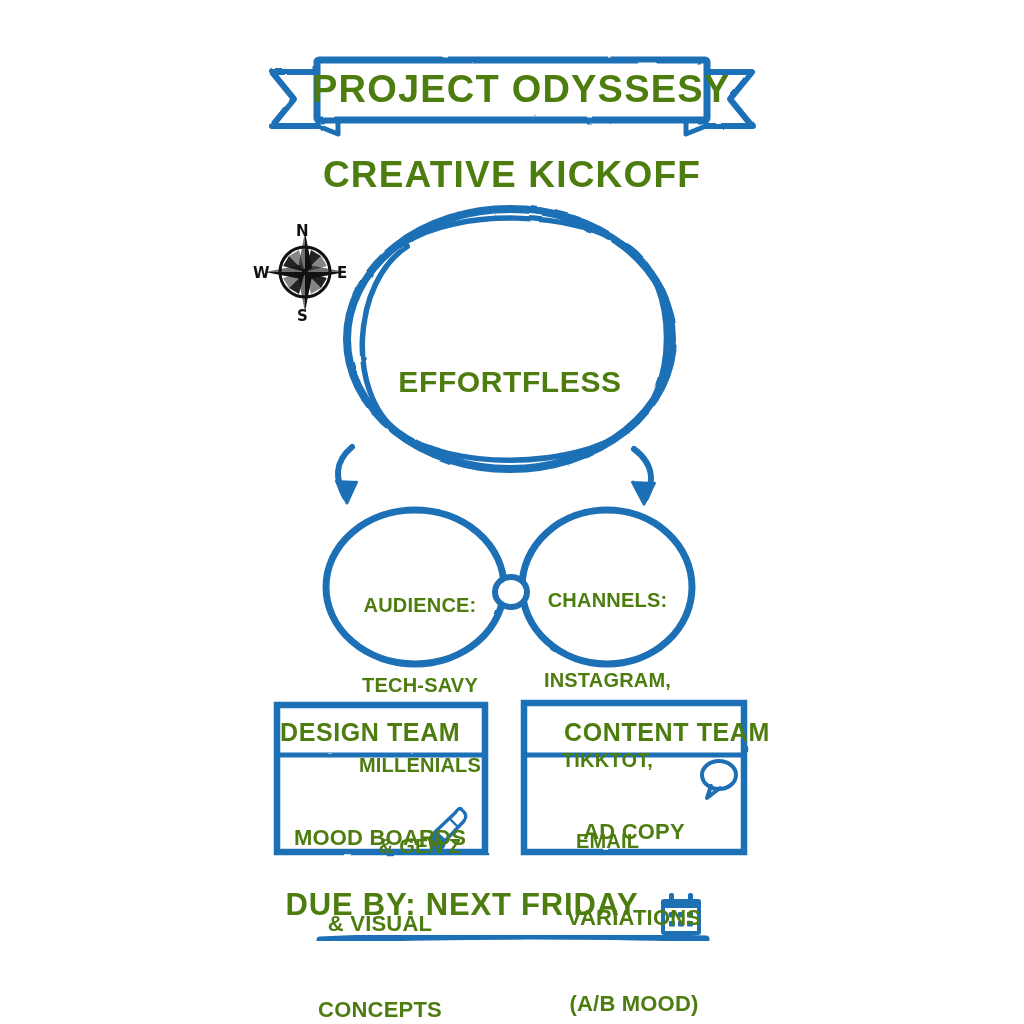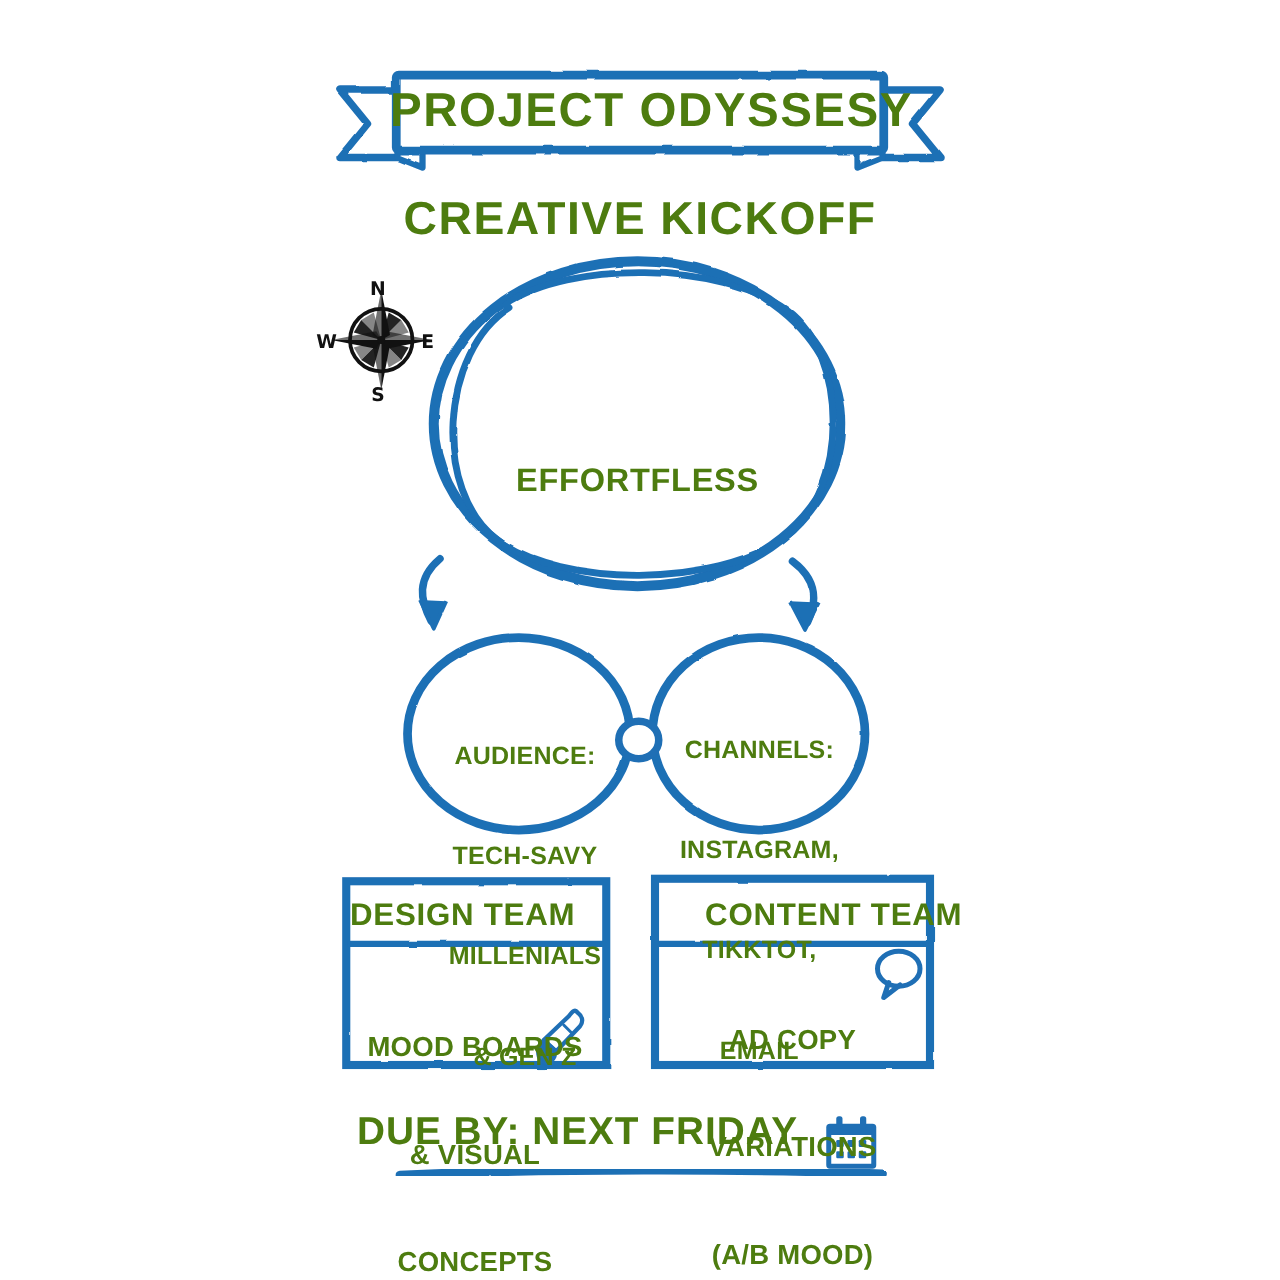--- a/index.html
+++ b/index.html
@@ -58,23 +58,23 @@
     font-weight: 700;
     font-size: 15px;
     font-family: "DejaVu Sans", sans-serif;
   }
   #compass-n { left: 296px; top: 222px; }
   #compass-e { left: 337px; top: 264px; }
   #compass-s { left: 297px; top: 307px; }
   #compass-w { left: 253px; top: 264px; }
   
   #core-text {
-    left: 360px; top: 300px;
+    left: 360px; top: 284px;
     width: 300px;
-    font-size: 26px;
+    font-size: 30px;
     line-height: 1.30;
     letter-spacing: 0.6px;
   }
   
   #audience-text {
     left: 340px; top: 538px;
     width: 160px;
     font-size: 20px;
     line-height: 1.34;
     letter-spacing: 0.2px;

